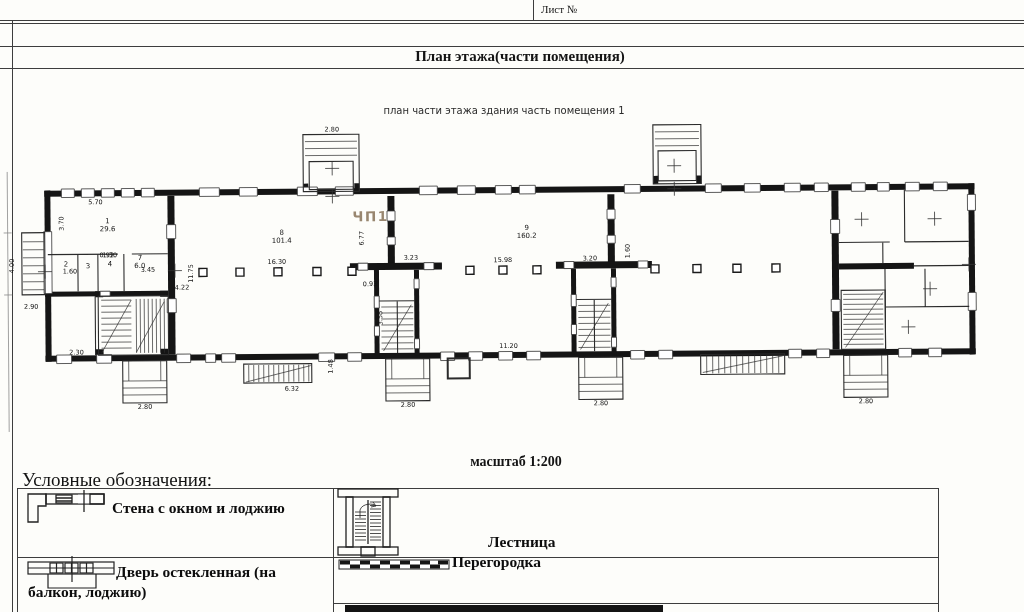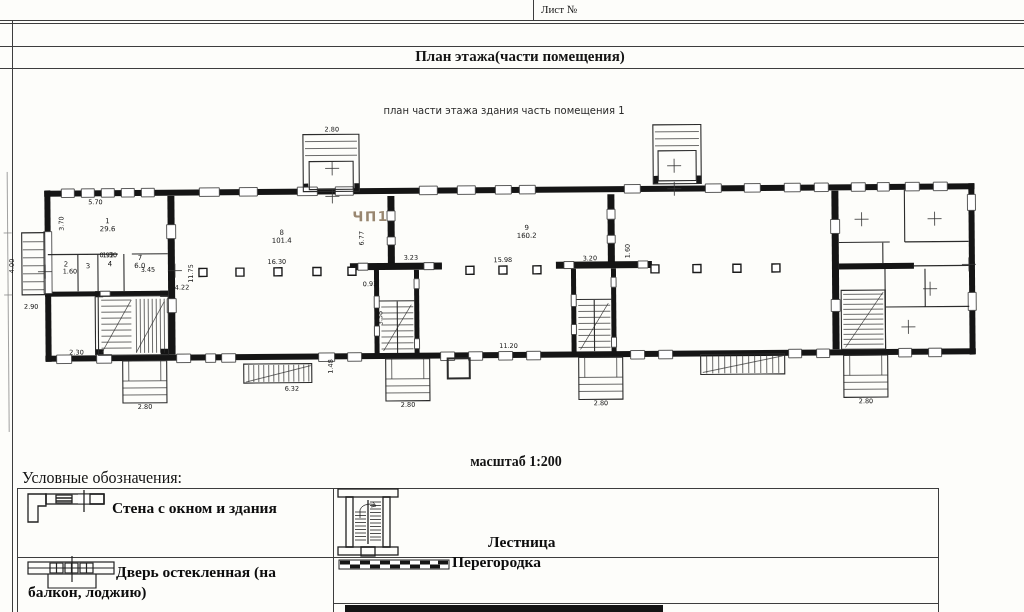--- a/index.html
+++ b/index.html
@@ -22,21 +22,21 @@
        color:#111;white-space:nowrap;transform:translate(-50%,-50%);}
   .dim.rot{transform:translate(-50%,-50%) rotate(-90deg);}
   .room{position:absolute;font-family:"DejaVu Sans",sans-serif;font-size:7px;line-height:7.5px;
        color:#111;text-align:center;transform:translate(-50%,0);white-space:nowrap;}
   .room .num{display:block;}
   .room .area{display:block;}
   .unit{position:absolute;left:371px;top:207px;transform:translate(-50%,0);
        font-family:"DejaVu Sans",sans-serif;font-size:13.5px;font-weight:bold;letter-spacing:1.5px;}
   .scale{position:absolute;left:0;top:454px;width:1032px;text-align:center;
        font-weight:bold;font-size:14px;}
-  .legend-heading{position:absolute;left:22px;top:469px;font-size:16px;}
+  .legend-heading{position:absolute;left:22px;top:469px;font-size:19px;}
   .leg-label{position:absolute;font-weight:bold;font-size:15.5px;color:#0d0d0d;}
   .leg-sym{position:absolute;}
   .black-bar{position:absolute;left:345px;top:605px;width:318px;height:7px;background:#141414;}
 </style>
 </head>
 <body>
 
 <div style="position:absolute;inset:0;">
 
   <div class="vline" style="left:533px;top:0;height:20px;"></div>
@@ -281,21 +281,21 @@
         <rect x="22" y="4" width="58" height="10"></rect>
         <rect x="32" y="5" width="16" height="8"></rect>
         <path d="M32 8h16M32 11h16"></path>
       </g>
       <rect x="54" y="4.7" width="12" height="8.6" fill="#fff"></rect>
       <g fill="none" stroke="#222" stroke-width="1.3">
         <rect x="66" y="4" width="14" height="10"></rect>
         <path d="M60 0v22"></path>
       </g>
     </svg>
-    <div class="leg-label" style="left:112px;top:499px;">Стена с окном и здания</div>
+    <div class="leg-label" style="left:112px;top:499px;">Стена с окном и лоджию</div>
 
     <svg class="leg-sym" style="left:24px;top:556px;" width="96" height="40" viewBox="0 0 96 40">
       <g fill="none" stroke="#222" stroke-width="1.2">
         <rect x="4" y="6" width="86" height="12"></rect>
         <path d="M4 12h86"></path>
         <rect x="26" y="7" width="13" height="10"></rect>
           <path d="M32.5 7v10"></path>
         <rect x="41" y="7" width="13" height="10"></rect>
           <path d="M47.5 7v10"></path>
         <rect x="56" y="7" width="13" height="10"></rect>

